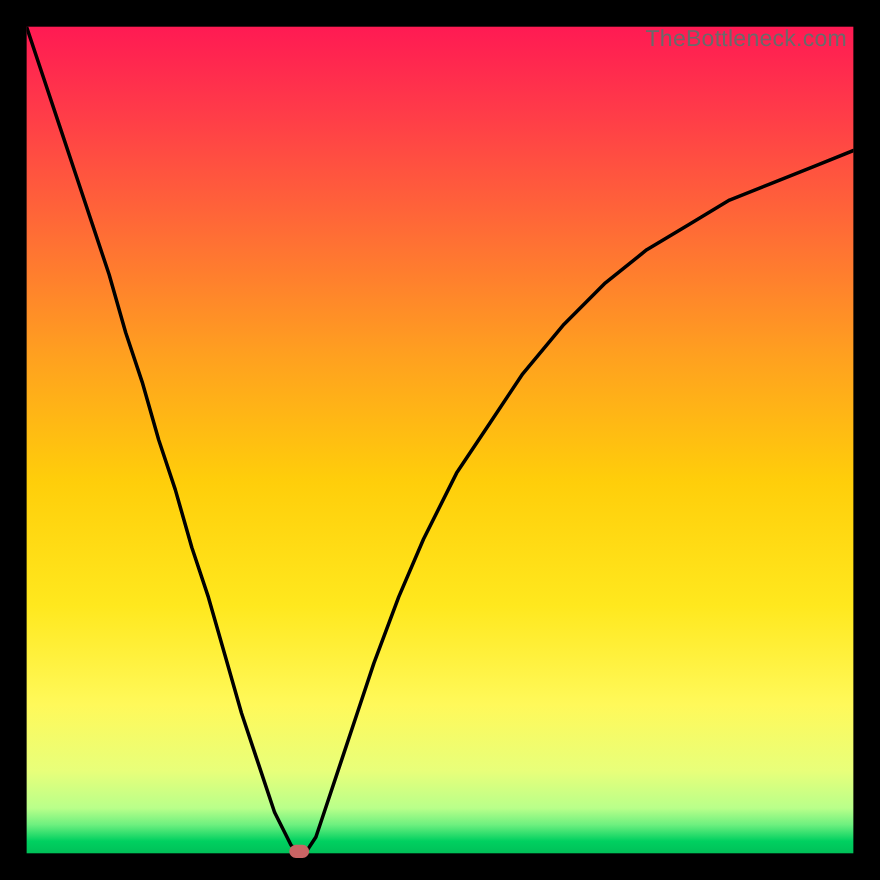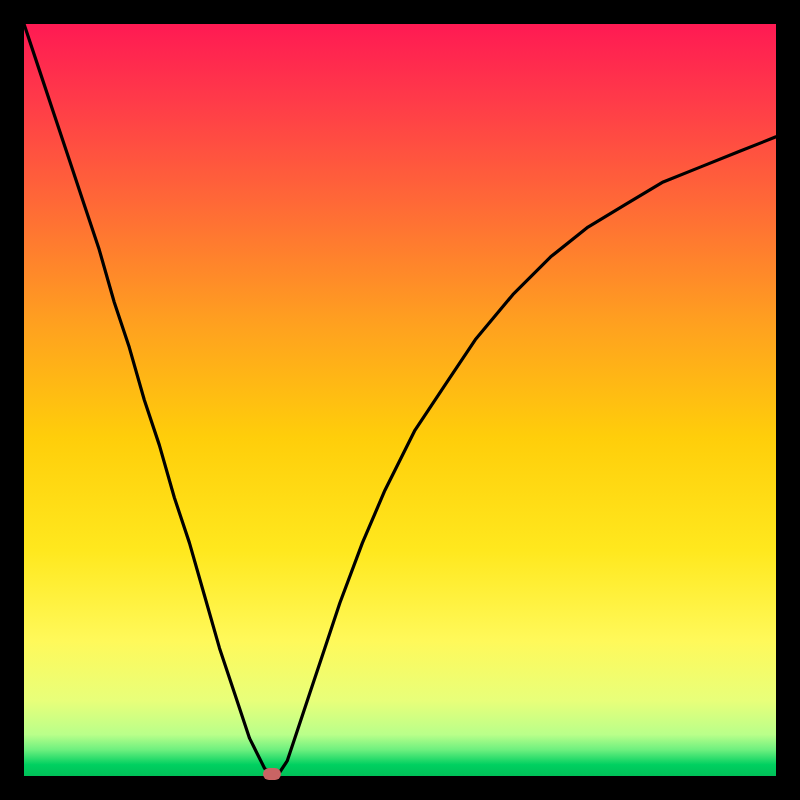--- a/index.html
+++ b/index.html
@@ -43,20 +43,21 @@
     background: #c96464;
     border-radius: 6px;
     transform: translate(-50%, -50%);
     z-index: 5;
   }
 </style>
 </head>
 <body>
 
 <div class="frame">
+  <div class="watermark">TheBottleneck.com</div>
   <svg class="plot" viewBox="0 0 752 752" preserveAspectRatio="none">
     <defs>
       <linearGradient id="bg-grad" x1="0" y1="0" x2="0" y2="1">
           <stop offset="0.00%" stop-color="#ff1a53"></stop>
           <stop offset="10.00%" stop-color="#ff3a49"></stop>
           <stop offset="25.00%" stop-color="#ff6d35"></stop>
           <stop offset="40.00%" stop-color="#ffa11f"></stop>
           <stop offset="55.00%" stop-color="#ffce0a"></stop>
           <stop offset="70.00%" stop-color="#ffe81e"></stop>
           <stop offset="82.00%" stop-color="#fff95a"></stop>

